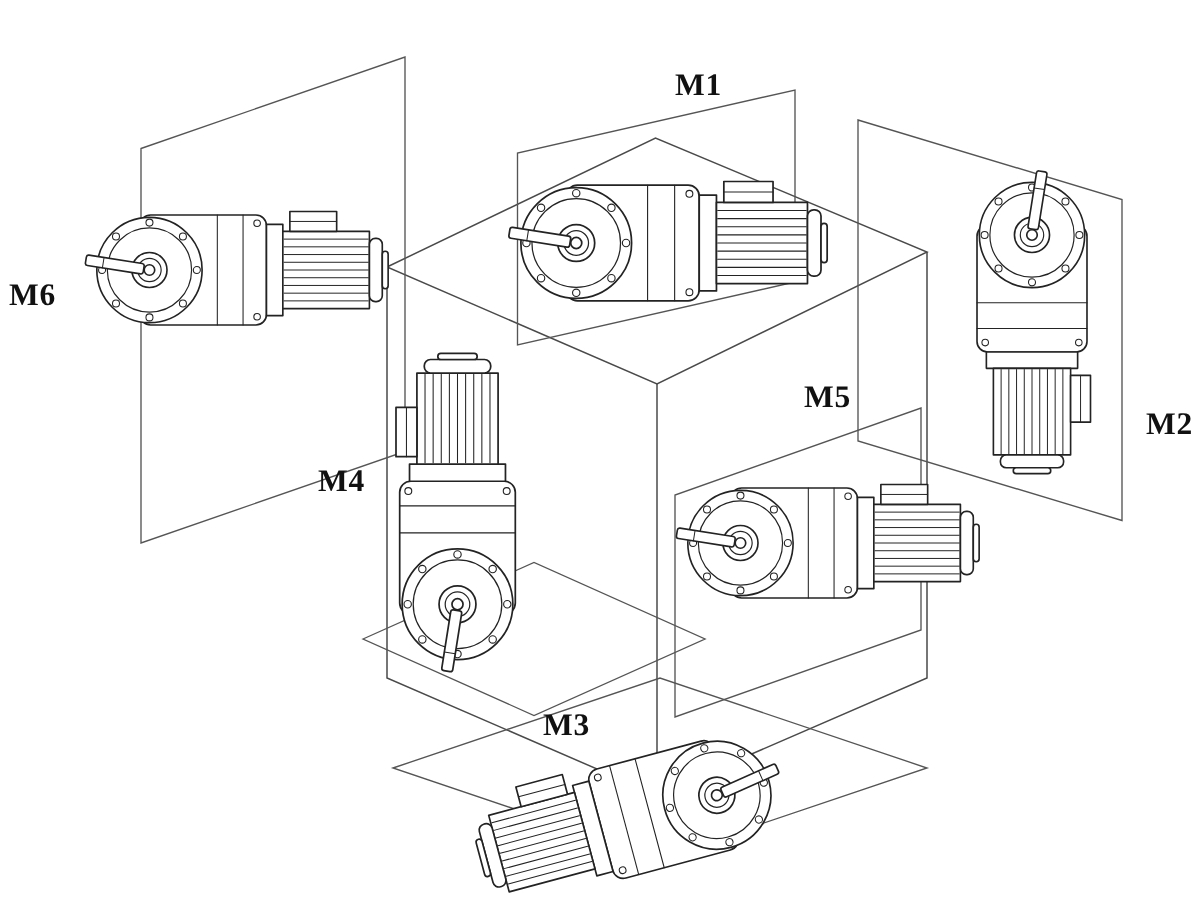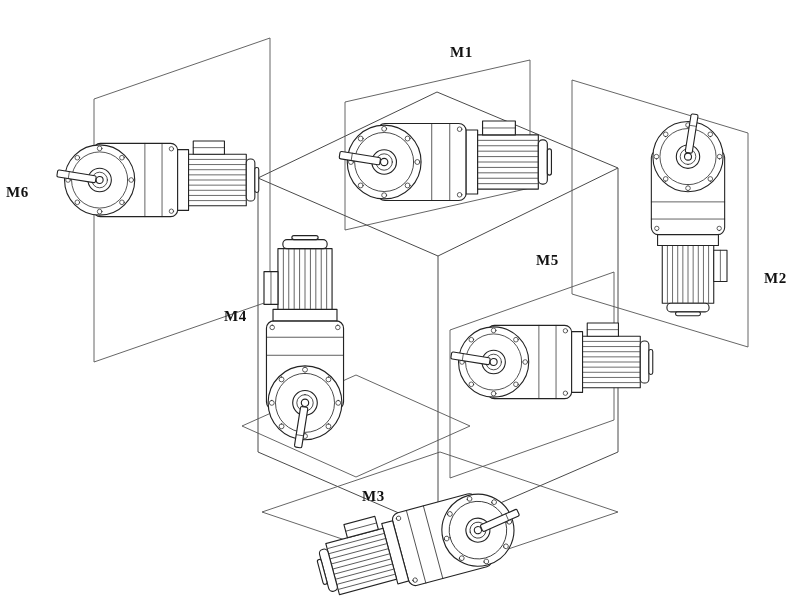--- a/index.html
+++ b/index.html
@@ -7,21 +7,21 @@
     position:relative;
     width:800px;height:613px;
     background:#ffffff;
     overflow:hidden;
     font-family:"Liberation Serif", serif;
   }
   .stage svg{position:absolute;left:0;top:0;}
   .lbl{
     position:absolute;
     font-weight:bold;
-    font-size:15px;
+    font-size:21px;
     color:#111111;
     letter-spacing:0.5px;
     user-select:none;
   }
   .thin{stroke:#4a4a4a;stroke-width:1;fill:none;}
   .panel{stroke:#555555;stroke-width:0.9;fill:none;}
 </style>
 </head>
 <body>
 
@@ -85,18 +85,18 @@
     <use href="#gm" transform="translate(688,205) rotate(90) scale(0.78)"></use>
     <use href="#gm" transform="translate(435,162) scale(0.82)"></use>
     <use href="#gm" transform="translate(148,180) scale(0.78)"></use>
     <use href="#gm" transform="translate(305,352) rotate(-90) scale(0.82)"></use>
     <use href="#gm" transform="translate(542,362) scale(0.78)"></use>
     <use href="#gm" transform="translate(430,543) rotate(-15) scale(-0.8,0.8)"></use>
   </svg>
 
   <div class="lbl" style="left:450px;top:44px">M1</div>
   <div class="lbl" style="left:764px;top:270px">M2</div>
-  <div class="lbl" style="left:362px;top:488px">M3</div>
-  <div class="lbl" style="left:224px;top:308px">M4</div>
+  <div class="lbl" style="left:362px;top:471px">M3</div>
+  <div class="lbl" style="left:212px;top:308px">M4</div>
   <div class="lbl" style="left:536px;top:252px">M5</div>
   <div class="lbl" style="left:6px;top:184px">M6</div>
 
 </div>
 
 </body></html>

